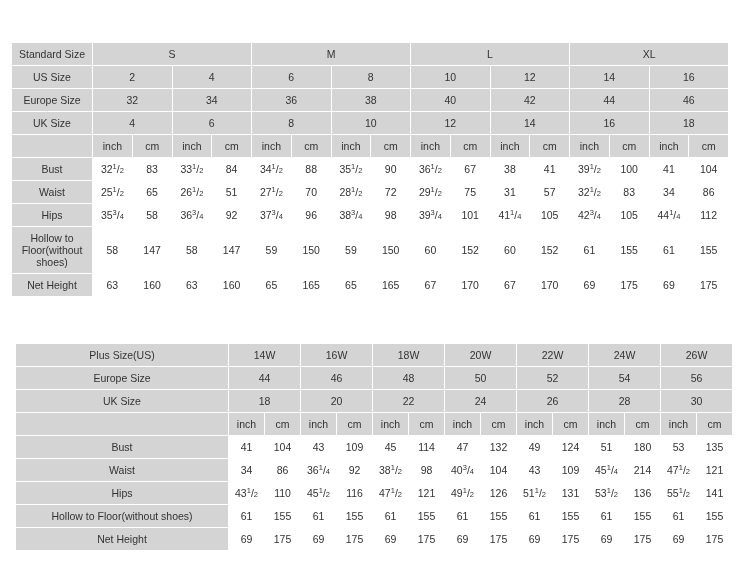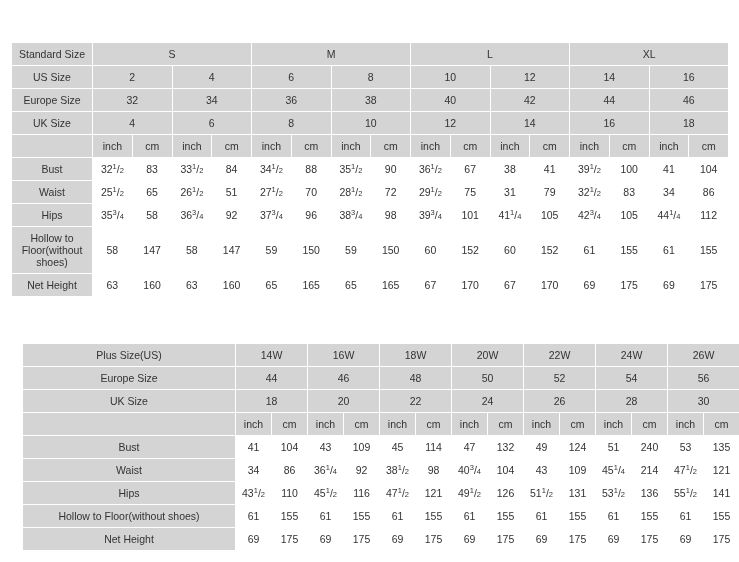--- a/index.html
+++ b/index.html
@@ -51,21 +51,21 @@
     position: absolute;
     left: 11px;
     top: 42px;
     width: 717px;
   }
   #table1 td { height: 22px; }
   #table1 tr.tall td { height: 46px; }
 
   #table2 {
     position: absolute;
-    left: 22px;
+    left: 15px;
     top: 343px;
     width: 717px;
   }
   #table2 td { height: 22px; }
 </style>
 </head>
 <body>
 
 <div class="page">
 
@@ -160,21 +160,21 @@
           <td class="cell">65</td>
           <td class="cell">26<sup>1</sup>/<sub>2</sub></td>
           <td class="cell">51</td>
           <td class="cell">27<sup>1</sup>/<sub>2</sub></td>
           <td class="cell">70</td>
           <td class="cell">28<sup>1</sup>/<sub>2</sub></td>
           <td class="cell">72</td>
           <td class="cell">29<sup>1</sup>/<sub>2</sub></td>
           <td class="cell">75</td>
           <td class="cell">31</td>
-          <td class="cell">79</td>
+          <td class="cell">57</td>
           <td class="cell">32<sup>1</sup>/<sub>2</sub></td>
           <td class="cell">83</td>
           <td class="cell">34</td>
           <td class="cell">86</td>
         </tr>
         <tr>
           <td class="lbl">Hips</td>
           <td class="cell">35<sup>3</sup>/<sub>4</sub></td>
           <td class="cell">58</td>
           <td class="cell">36<sup>3</sup>/<sub>4</sub></td>
@@ -292,21 +292,21 @@
           <td class="cell">104</td>
           <td class="cell">43</td>
           <td class="cell">109</td>
           <td class="cell">45</td>
           <td class="cell">114</td>
           <td class="cell">47</td>
           <td class="cell">132</td>
           <td class="cell">49</td>
           <td class="cell">124</td>
           <td class="cell">51</td>
-          <td class="cell">240</td>
+          <td class="cell">180</td>
           <td class="cell">53</td>
           <td class="cell">135</td>
         </tr>
         <tr>
           <td class="lbl">Waist</td>
           <td class="cell">34</td>
           <td class="cell">86</td>
           <td class="cell">36<sup>1</sup>/<sub>4</sub></td>
           <td class="cell">92</td>
           <td class="cell">38<sup>1</sup>/<sub>2</sub></td>

